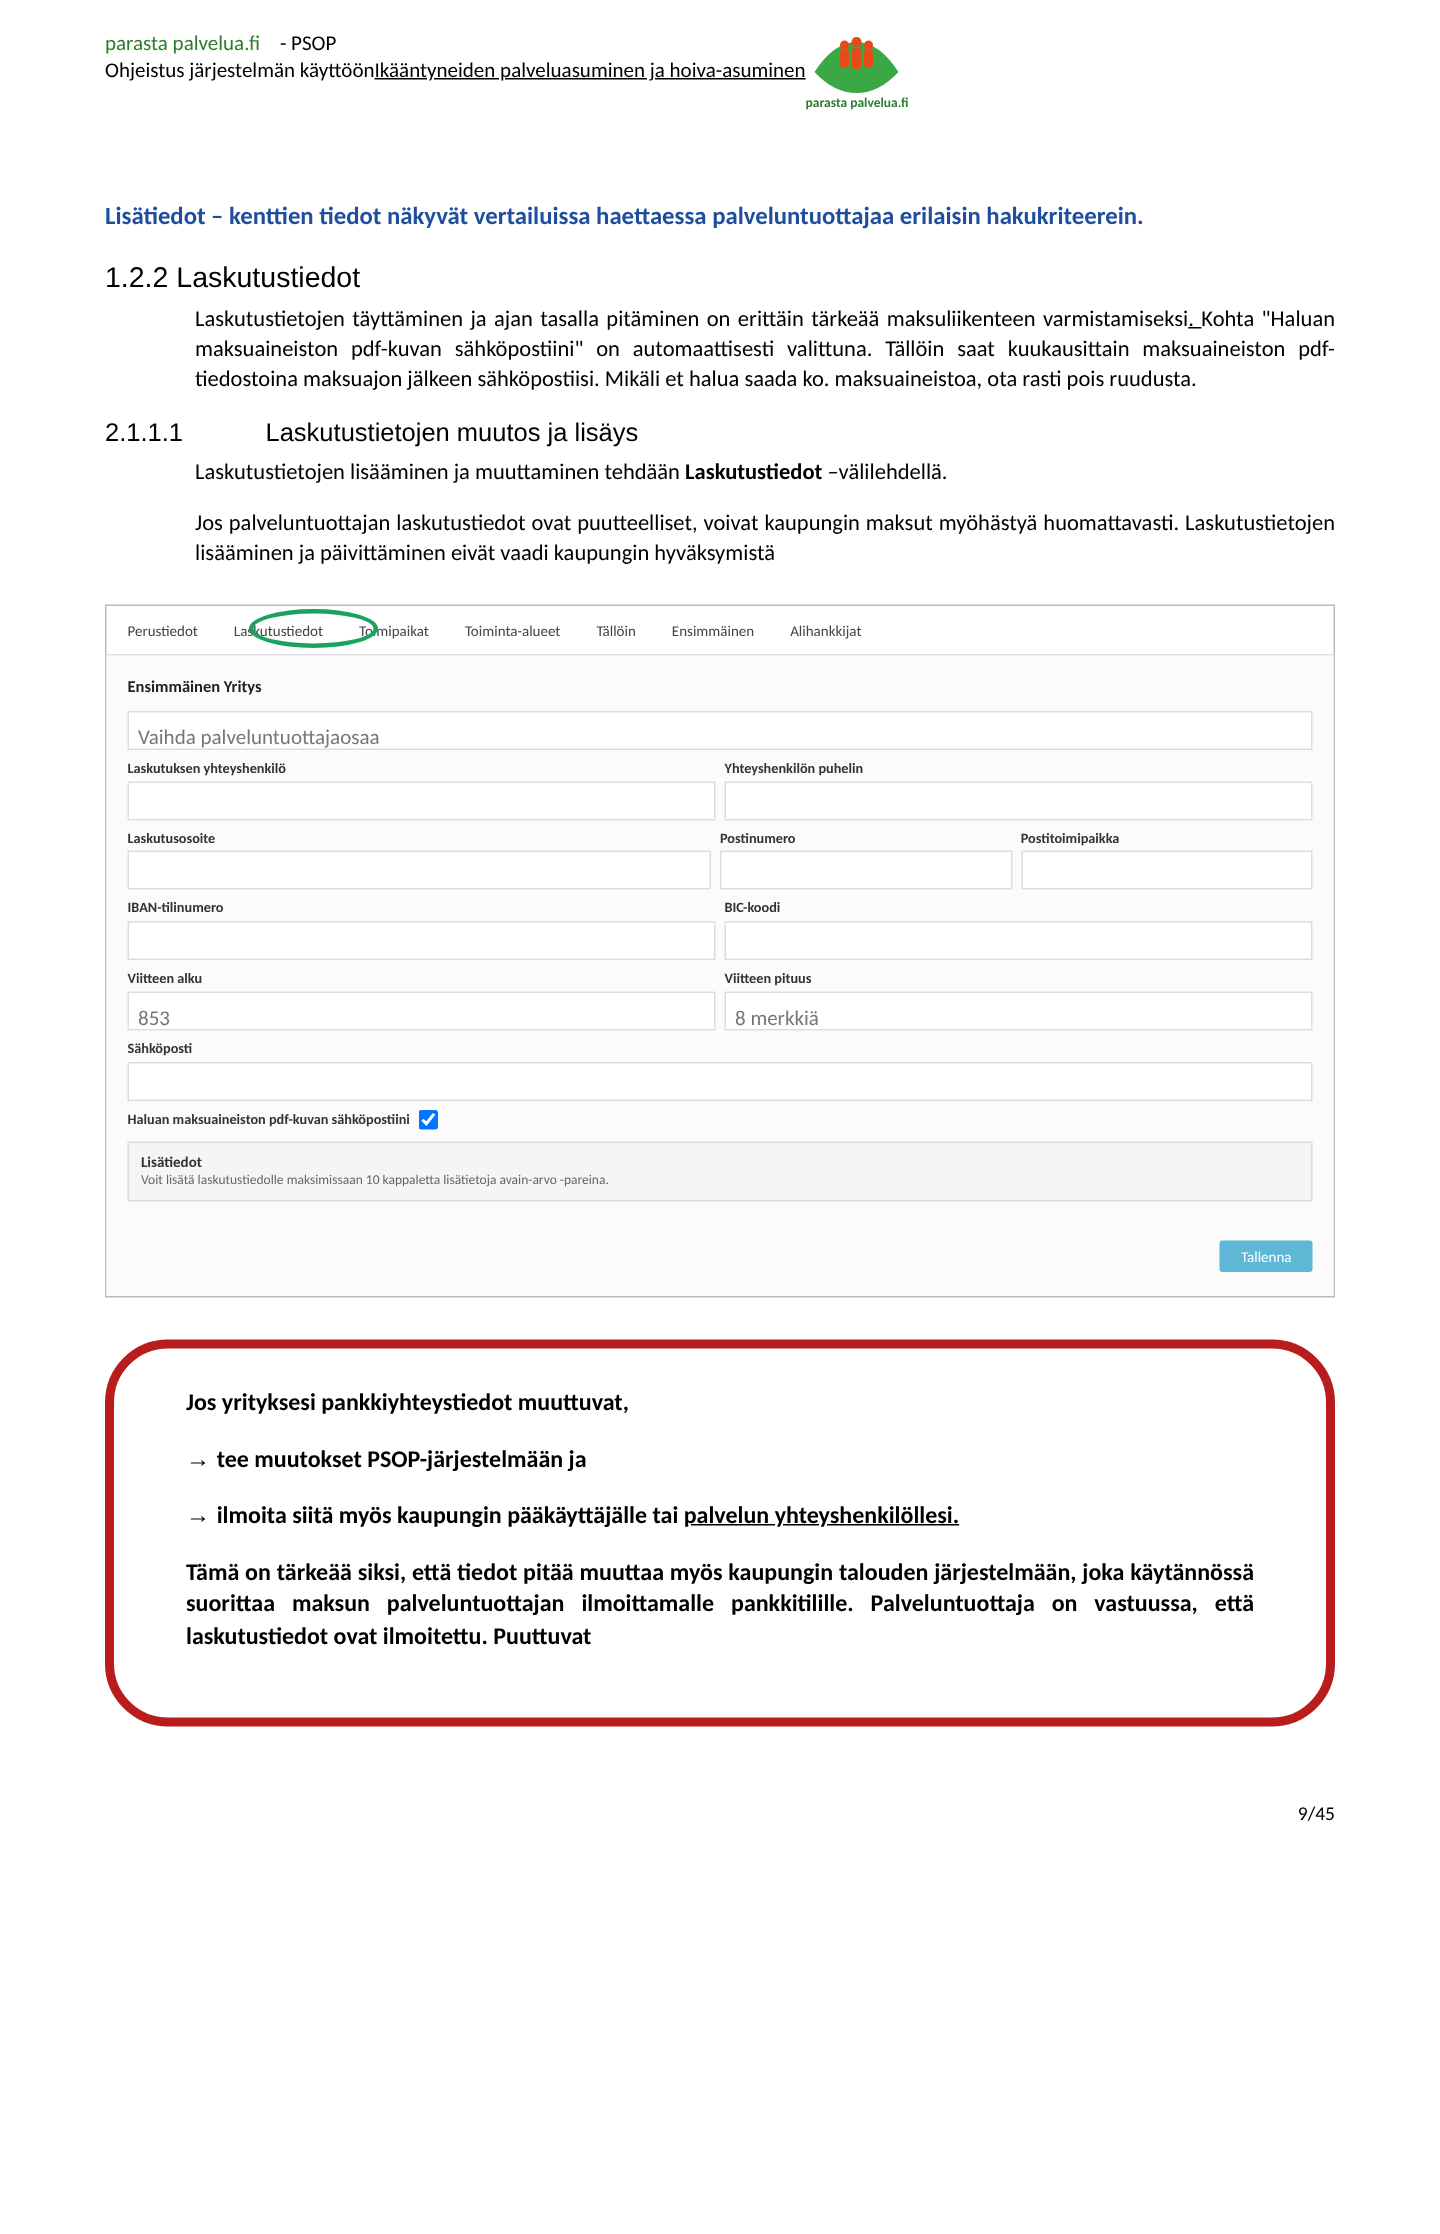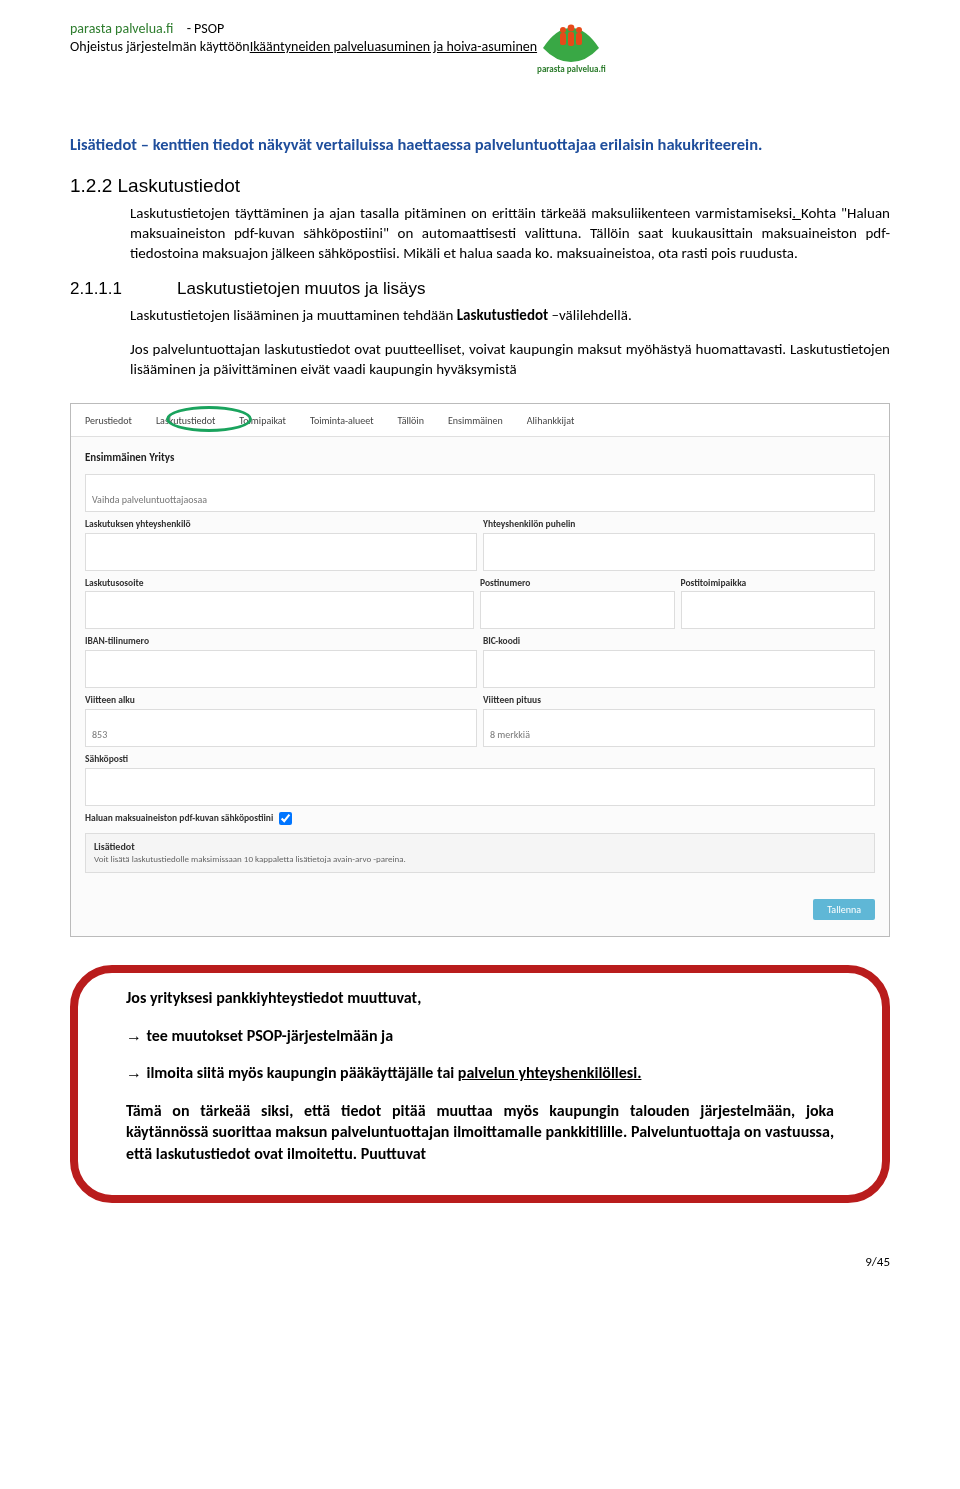--- a/index.html
+++ b/index.html
@@ -74,22 +74,22 @@
     }
     .fs-body { padding: 10px 14px 12px 14px; background: #fbfbfb; }
     .company-name { font-weight: bold; color: #222; font-size: 11px; margin: 4px 0 8px 0; }
     .form-row { display: flex; gap: 6px; margin-bottom: 6px; }
     .field-group { flex: 1; }
     .field-label { font-size: 9.5px; font-weight: bold; color: #333; margin-bottom: 2px; }
     .field-box {
       background: #fff;
       border: 1px solid #ddd;
       height: 26px;
-      padding: 18px 6px;
-      font-size: 10px;
+      padding: 8px 6px;
+      font-size: 14px;
       color: #777;
     }
     .accordion {
       border: 1px solid #ddd;
       background: #f5f5f5;
       padding: 6px 8px;
       margin-top: 6px;
     }
     .acc-title { font-weight: bold; font-size: 10px; color: #333; }
     .acc-sub { font-size: 9px; color: #666; }
@@ -101,23 +101,23 @@
       color: #fff;
       padding: 4px 14px;
       border-radius: 2px;
       font-size: 10px;
     }
     .fs-footer { text-align: right; padding: 4px 14px 10px 14px; background: #fbfbfb; }
     .fs-footer::after { content: ""; display: block; clear: both; }
 
     
     .callout {
-      border: 8px solid #b91c1c;
+      border: 6px solid #b91c1c;
       border-radius: 42px;
-      padding: 14px 48px;
+      padding: 26px 48px;
       margin: 10px auto 0 auto;
     }
     .callout p {
       font-size: 16px;
       text-align: justify;
       margin-bottom: 16px;
       line-height: 1.35;
     }
     .callout .arrow { font-family: Arial, sans-serif; }
     .callout .under { text-decoration: underline; }

